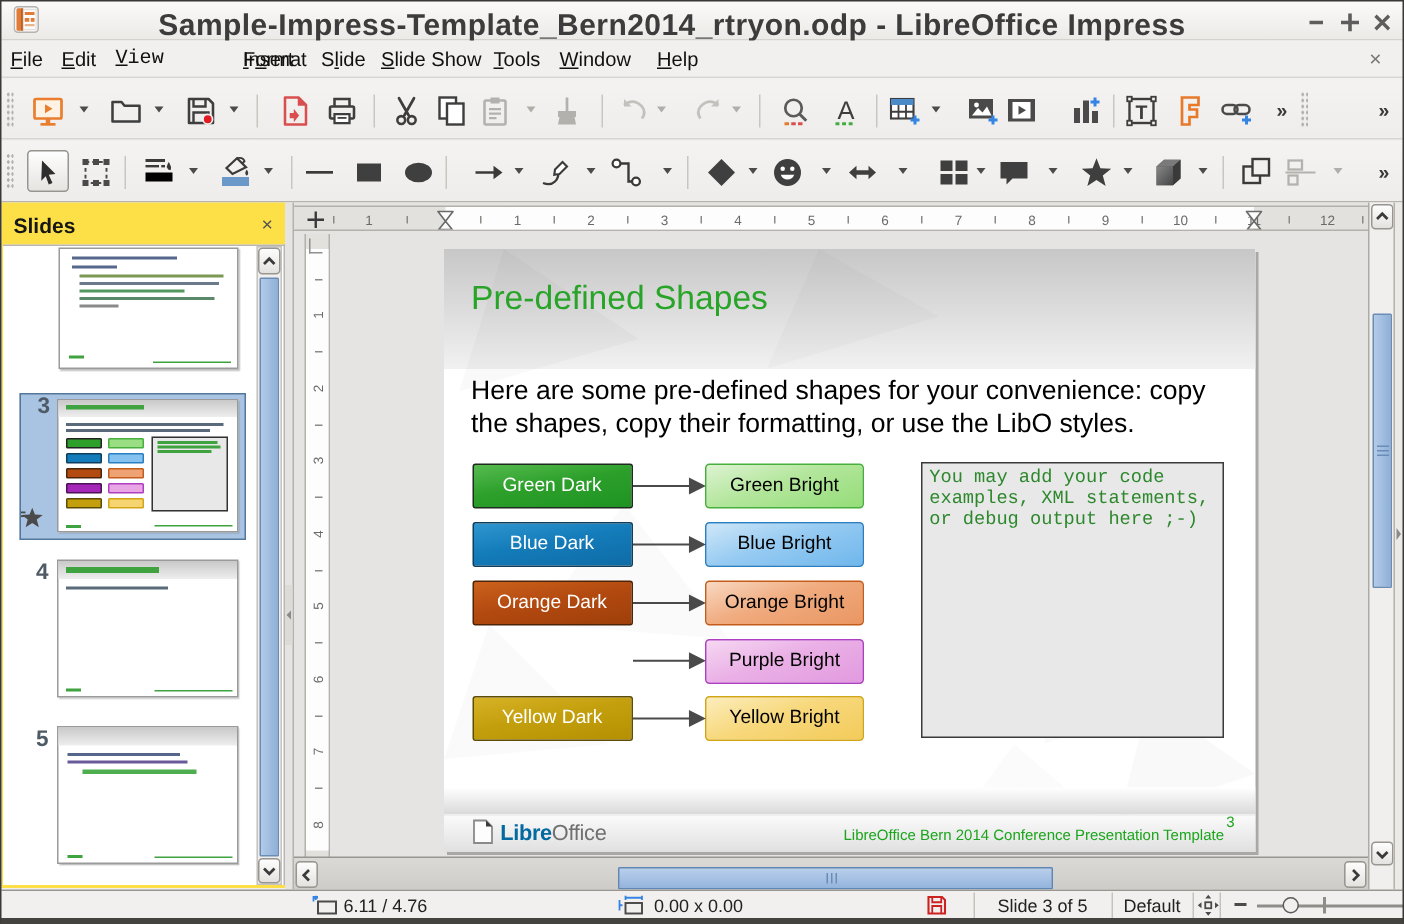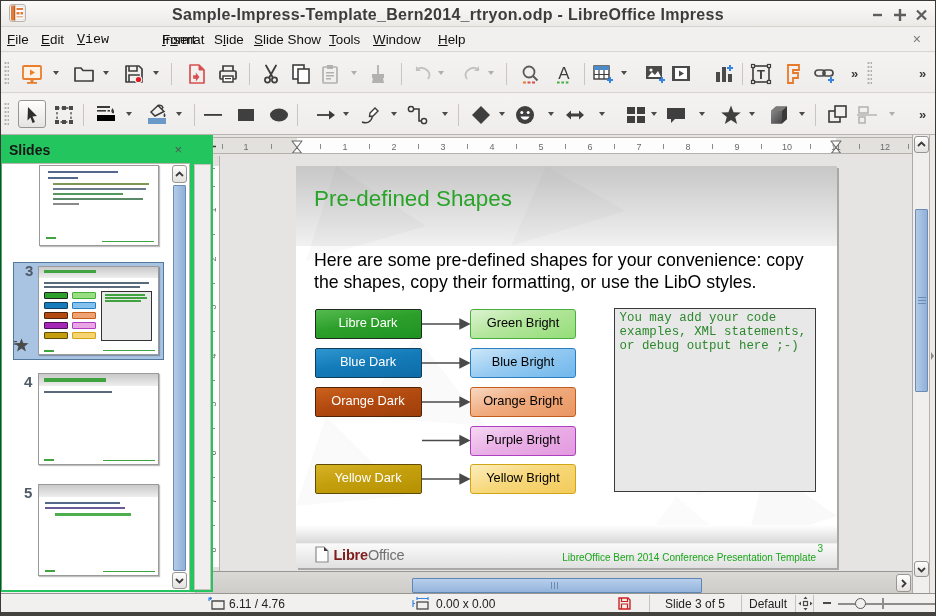--- a/index.html
+++ b/index.html
@@ -4,42 +4,42 @@
 <style>
 * { margin:0; padding:0; box-sizing:border-box; }
 html,body { width:936px; height:616px; overflow:hidden; }
 body { font-family:"Liberation Sans", sans-serif; position:relative; background:#3a3936; }
 #win { position:absolute; left:0; top:0; width:936px; height:616px; background:#f1f0ee; }
 #winborder { position:absolute; left:0; top:0; width:936px; height:616px; border:1px solid #3a3936; border-bottom:4px solid #45433f; z-index:99; pointer-events:none; }
 
 #titlebar { position:absolute; left:1px; top:1px; width:934px; height:26px;
   background:linear-gradient(#fbfaf9, #eceae7); border-bottom:1px solid #d5d3cf; }
 #titletext { position:absolute; left:0; right:40px; top:5px; text-align:center;
-  font-size:16px; font-weight:bold; color:#3c3c3c; letter-spacing:0.3px; }
+  font-size:20px; font-weight:bold; color:#3c3c3c; letter-spacing:0.3px; }
 #appicon { position:absolute; left:8px; top:3px; width:17px; height:18px; }
 
 #menubar { position:absolute; left:1px; top:27px; width:934px; height:25px; background:#f1f0ee; border-bottom:1px solid #d8d6d2; font-size:13.4px; color:#111; }
 .mi { position:absolute; top:5px; }
 .mi u { text-decoration:underline; }
 #menuclose { position:absolute; right:14px; top:4px; color:#777; font-size:14px; }
 
 #tb1 { position:absolute; left:1px; top:53px; width:934px; height:40px; background:linear-gradient(#f4f3f1,#eeedeb); border-bottom:1px solid #d8d5d1; }
 #tb2 { position:absolute; left:1px; top:94px; width:934px; height:41px; background:linear-gradient(#f4f3f1,#eeedeb); border-bottom:1px solid #b7b4b0; }
 .grip { position:absolute; left:3px; top:8px; width:5px; height:24px;
   background-image:radial-gradient(circle, #b0aeaa 1px, transparent 1.2px);
   background-size:3px 4px; }
 .ic { position:absolute; width:24px; height:24px; display:flex; align-items:center; justify-content:center; }
 .sep { position:absolute; width:1px; height:22px; background:#c9c6c2; }
 .dd { position:absolute; width:0; height:0; border-left:3.5px solid transparent; border-right:3.5px solid transparent; border-top:4px solid #4b4b4b; }
 .dd.gray { border-top-color:#b0aeaa; }
 .chev { position:absolute; font-size:13px; color:#3a3a3a; font-weight:bold; }
 
 #main { position:absolute; left:1px; top:135px; width:934px; height:457px; background:#e5e4e2; }
 
-#spanel { position:absolute; left:0; top:0; width:212px; height:457px; background:#22c55e; }
+#spanel { position:absolute; left:0; top:0; width:189px; height:457px; background:#fde047; }
 #sphead { position:absolute; left:0; top:0; width:189px; height:28px; }
 #sphead .t { position:absolute; left:8px; top:7px; font-size:14px; font-weight:bold; color:#161616; }
 #sphead .x { position:absolute; right:8px; top:7px; font-size:13px; color:#555; }
 #spbody { position:absolute; left:1px; top:28px; width:188px; height:427px; background:#ffffff; border-top:1px solid #b9b6b2; border-right:1px solid #b9b6b2; }
 #spscroll { position:absolute; right:2px; top:29px; width:17px; height:426px; background:#f0efed; border:1px solid #c6c3bf; }
 .sbtn { position:absolute; background:linear-gradient(#fdfdfd,#e4e2df); border:1px solid #999692; border-radius:3px; display:flex; align-items:center; justify-content:center; }
 .sthumbblue { position:absolute; width:13px; background:linear-gradient(90deg,#b4cbe8,#8fb0d8); border:1px solid #6b8cb5; border-radius:1px; }
 .thumb { position:absolute; background:#fff; border:1px solid #9a9a9a; box-shadow:1px 1px 1px rgba(0,0,0,0.25); }
 .mb { position:absolute; width:24px; height:7px; border-radius:1px; }
 #sel3 { position:absolute; left:12px; top:127px; width:151px; height:98px; background:#a9c4e3; border:1px solid #54779c; }
@@ -62,21 +62,21 @@
 #stri, #sarrows { position:absolute; left:0; top:0; }
 #stitle { position:absolute; left:18px; top:20px; font-size:22.4px; color:#28a428; }
 #sbody { position:absolute; left:18px; top:84px; width:512px; font-size:17.7px; line-height:21.5px; color:#000; }
 .dbox { position:absolute; left:18.5px; width:107px; height:30px; border:1.5px solid; border-radius:2px; color:#fff; font-size:12.8px; text-align:center; line-height:26px; }
 .bbox { position:absolute; left:174px; width:106px; height:30px; border:1.5px solid; border-radius:3px; color:#000; font-size:12.8px; text-align:center; line-height:26px; }
 #scode { position:absolute; left:318px; top:142px; width:202px; height:184px; background:#e8e8e8; border:1.5px solid #3a3a3a; font-family:"Liberation Mono", monospace; font-size:12.45px; line-height:14px; color:#2d882d; padding:2px 4.5px; white-space:nowrap; }
 #sfoot1 { position:absolute; left:0; top:359px; width:541px; height:18px; background:linear-gradient(#ffffff, #d9d9d9); }
 #sfoot2 { position:absolute; left:0; top:377px; width:541px; height:25px; background:linear-gradient(#fafafa, #e0e0e0); border-top:1px solid #efefef; }
 #slogo { position:absolute; left:19px; top:380px; }
 #slogo svg { vertical-align:-3px; }
-#slogo .lb { font-weight:bold; color:#7f1d1d; font-size:14.5px; letter-spacing:-0.2px; }
+#slogo .lb { font-weight:bold; color:#0369a1; font-size:14.5px; letter-spacing:-0.2px; }
 #slogo .lo { color:#707070; font-size:14.5px; letter-spacing:-0.2px; }
 #spagenum { position:absolute; right:14px; top:377px; font-size:10px; color:#1ba51b; }
 #stempl { position:absolute; right:21px; top:385.5px; font-size:10px; color:#1ba51b; }
 
 #vscroll { position:absolute; left:911px; top:0; width:17px; height:443px; background:#f0efed; border-left:1px solid #aeaba7; }
 #hscroll { position:absolute; left:195px; top:436px; width:716px; height:22px; background:linear-gradient(#dbd9d6,#ceccc9); border-top:1px solid #989692; }
 #corner2 { position:absolute; left:911px; top:443px; width:17px; height:15px; background:#f0efed; border-left:1px solid #aeaba7; }
 #sstrip { position:absolute; left:928px; top:0; width:6px; height:458px; background:#eceae7; border-left:1px solid #b5b2ae; }
 .bluethumbh { position:absolute; background:linear-gradient(#b9cfec, #94b4dc); border:1px solid #5f87b5; border-radius:1px; }
 #splitter { position:absolute; left:189px; top:0; width:6px; height:458px; background:#e5e4e2; border-right:1px solid #b5b2ae; }
@@ -452,21 +452,21 @@
           <polygon points="40,0 130,60 10,95" fill="#000" opacity="0.025"></polygon>
           <polygon points="250,0 330,45 215,80" fill="#000" opacity="0.02"></polygon>
           <polygon points="120,170 190,260 60,250" fill="#000" opacity="0.018"></polygon>
           <polygon points="30,250 110,330 0,340" fill="#000" opacity="0.02"></polygon>
           <polygon points="420,230 520,290 400,330" fill="#000" opacity="0.02"></polygon>
           <polygon points="470,300 541,350 450,380" fill="#000" opacity="0.025"></polygon>
           <polygon points="380,330 450,390 340,385" fill="#000" opacity="0.015"></polygon>
         </svg>
         <div id="sbody">Here are some pre-defined shapes for your convenience: copy the&nbsp;shapes, copy their formatting, or use the LibO styles.</div>
         <div id="stitle">Pre-defined Shapes</div>
-        <div class="dbox" style="top:143px;background:linear-gradient(170deg,#56bb50 0%,#2da02b 45%,#1f9322 100%);border-color:#1e2b1e;">Libre Dark</div>
+        <div class="dbox" style="top:143px;background:linear-gradient(170deg,#56bb50 0%,#2da02b 45%,#1f9322 100%);border-color:#1e2b1e;">Green Dark</div>
         <div class="dbox" style="top:182px;background:linear-gradient(170deg,#2f96cf 0%,#147cba 45%,#0e6ca6 100%);border-color:#0f3e5c;">Blue Dark</div>
         <div class="dbox" style="top:221px;background:linear-gradient(170deg,#cc621c 0%,#b34a10 45%,#9f3f0a 100%);border-color:#4e2408;">Orange Dark</div>
         <div class="dbox" style="top:298px;background:linear-gradient(170deg,#d6b327 0%,#c49f0d 45%,#b59102 100%);border-color:#5e4c04;">Yellow Dark</div>
         <div class="bbox" style="top:143px;background:linear-gradient(160deg,#ddf3d2 0%,#b3e69c 45%,#95dd79 100%);border-color:#47af3c;">Green Bright</div>
         <div class="bbox" style="top:182px;background:linear-gradient(160deg,#cfe7f8 0%,#97cbf2 45%,#6fb7ec 100%);border-color:#2a7fc2;">Blue Bright</div>
         <div class="bbox" style="top:221px;background:linear-gradient(160deg,#f8d8c2 0%,#f0ab7e 45%,#ea9663 100%);border-color:#c45d1c;">Orange Bright</div>
         <div class="bbox" style="top:259.5px;background:linear-gradient(160deg,#f6d8f2 0%,#eab0e6 45%,#e29adf 100%);border-color:#ad3fc0;">Purple Bright</div>
         <div class="bbox" style="top:298px;background:linear-gradient(160deg,#fcedbd 0%,#f7d87c 45%,#f3cb5a 100%);border-color:#d2a514;">Yellow Bright</div>
         <svg id="sarrows" width="541" height="402" viewBox="0 0 541 402">
           <g stroke="#4a4a4a" stroke-width="1.4" fill="#4a4a4a">

